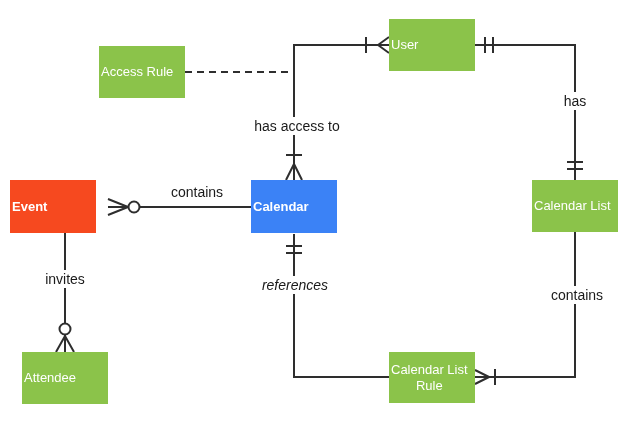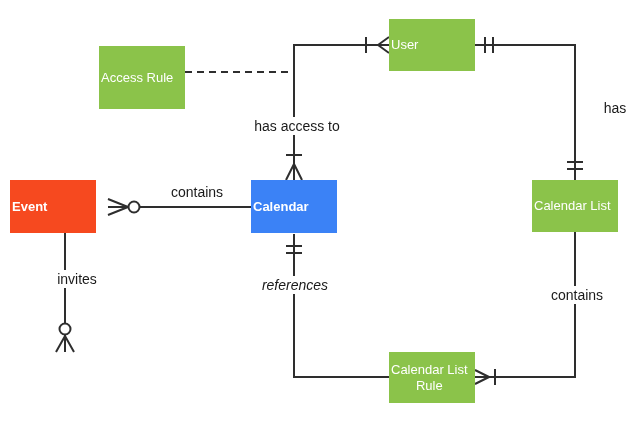--- a/index.html
+++ b/index.html
@@ -79,53 +79,56 @@
       <path class="edge" d="M495,369 V385"></path>
     </g>
 
     <g>
       <path class="edge" d="M65,233 V352"></path>
       <circle class="marker-circle" cx="65" cy="329" r="5.5"></circle>
       <path class="edge" d="M65,336 L56,352 M65,336 L74,352"></path>
     </g>
   </svg>
 
-  <div class="entity" style="left: 99px; top: 46px; height: 63px; background: rgb(139, 195, 74);">
+  <div class="entity" style="left: 99px; top: 46px; height: 52px; background: rgb(139, 195, 74);">
     <span>Access Rule</span>
   </div>
 
   <div class="entity" style="left: 389px; top: 19px; height: 52px; background: rgb(139, 195, 74);">
     <span>User</span>
   </div>
 
   <div class="entity accent" style="left: 10px; top: 180px; height: 53px; background: rgb(246, 73, 31);">
     <span>Event</span>
   </div>
 
   <div class="entity accent" style="left: 251px; top: 180px; height: 53px; background: #3b82f6;">
     <span>Calendar</span>
   </div>
 
   <div class="entity" style="left: 532px; top: 180px; height: 52px; background: rgb(139, 195, 74);">
     <span>Calendar List</span>
   </div>
 
+  <div class="entity" style="left: 22px; top: 352px; height: 52px; background: rgb(139, 195, 74);">
+    <span>Attendee</span>
+  </div>
 
   <div class="entity" style="left: 389px; top: 352px; height: 51px; background: rgb(139, 195, 74);">
     <span>
       <span>Calendar List</span><br>
       <span>Rule</span>
     </span>
   </div>
 
   <div class="edge-label" style="left:197px;top:192px;">contains</div>
 
   <div class="edge-label" style="left:297px;top:126px;">has access to</div>
 
-  <div class="edge-label" style="left:575px;top:108px;margin-left:40px;">has</div>
+  <div class="edge-label" style="left:575px;top:101px;">has</div>
 
   <div class="edge-label" style="left:295px;top:285px;font-style:italic;">references</div>
 
   <div class="edge-label" style="left:577px;top:295px;">contains</div>
 
-  <div class="edge-label" style="left:65px;top:279px;margin-left:12px;">invites</div>
+  <div class="edge-label" style="left:65px;top:279px;">invites</div>
 
 </div>
 
 </body></html>

